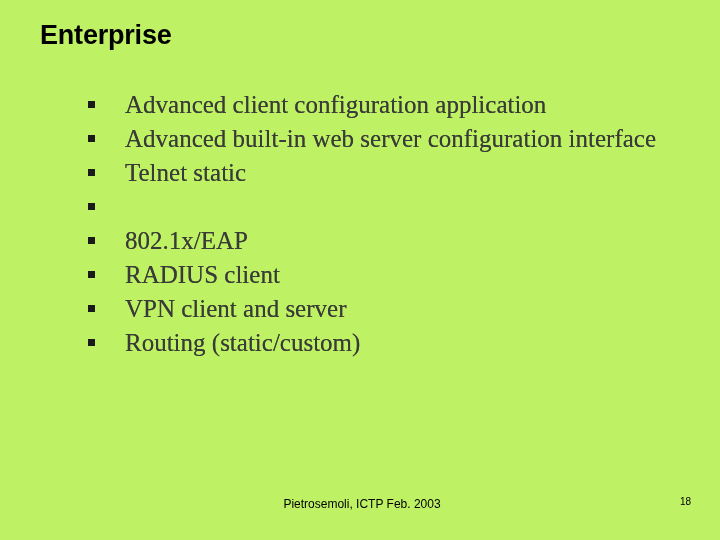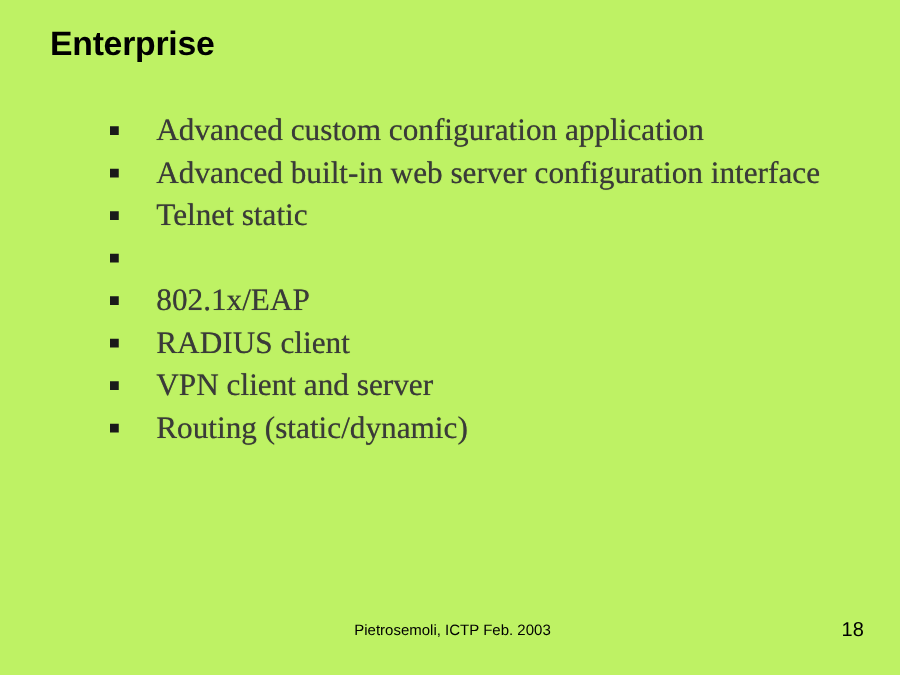--- a/index.html
+++ b/index.html
@@ -107,37 +107,37 @@
     font-family: "Liberation Sans", sans-serif;
     font-size: 12px;
     color: #000000;
     transform: translateX(2px);
   }
   #footer-pagenum {
     position: absolute;
     right: 29px;
     top: 496px;
     font-family: "Liberation Sans", sans-serif;
-    font-size: 16px;
+    font-size: 10px;
     color: #000000;
     text-align: center;
   }
 </style>
 </head>
 <body>
 
 <div id="slide">
 
   <div id="slide-title">Enterprise</div>
 
   <ul id="bullet-list">
 
     <li class="bullet-row">
       <span class="sq-bullet"></span>
-      <span class="bullet-text">Advanced custom configuration application</span>
+      <span class="bullet-text">Advanced client configuration application</span>
     </li>
 
     <li class="bullet-row">
       <span class="sq-bullet"></span>
       <span class="bullet-text">Advanced built-in web server configuration interface</span>
     </li>
 
     <li class="bullet-row">
       <span class="sq-bullet"></span>
       <span class="bullet-text">Telnet static</span>
@@ -157,21 +157,21 @@
       <span class="bullet-text">RADIUS client</span>
     </li>
 
     <li class="bullet-row">
       <span class="sq-bullet"></span>
       <span class="bullet-text">VPN client and server</span>
     </li>
 
     <li class="bullet-row">
       <span class="sq-bullet"></span>
-      <span class="bullet-text">Routing (static/dynamic)</span>
+      <span class="bullet-text">Routing (static/custom)</span>
     </li>
 
   </ul>
 
 
   <div id="footer-credit">Pietrosemoli, ICTP Feb. 2003</div>
 
   <div id="footer-pagenum">18</div>
 
 </div>

